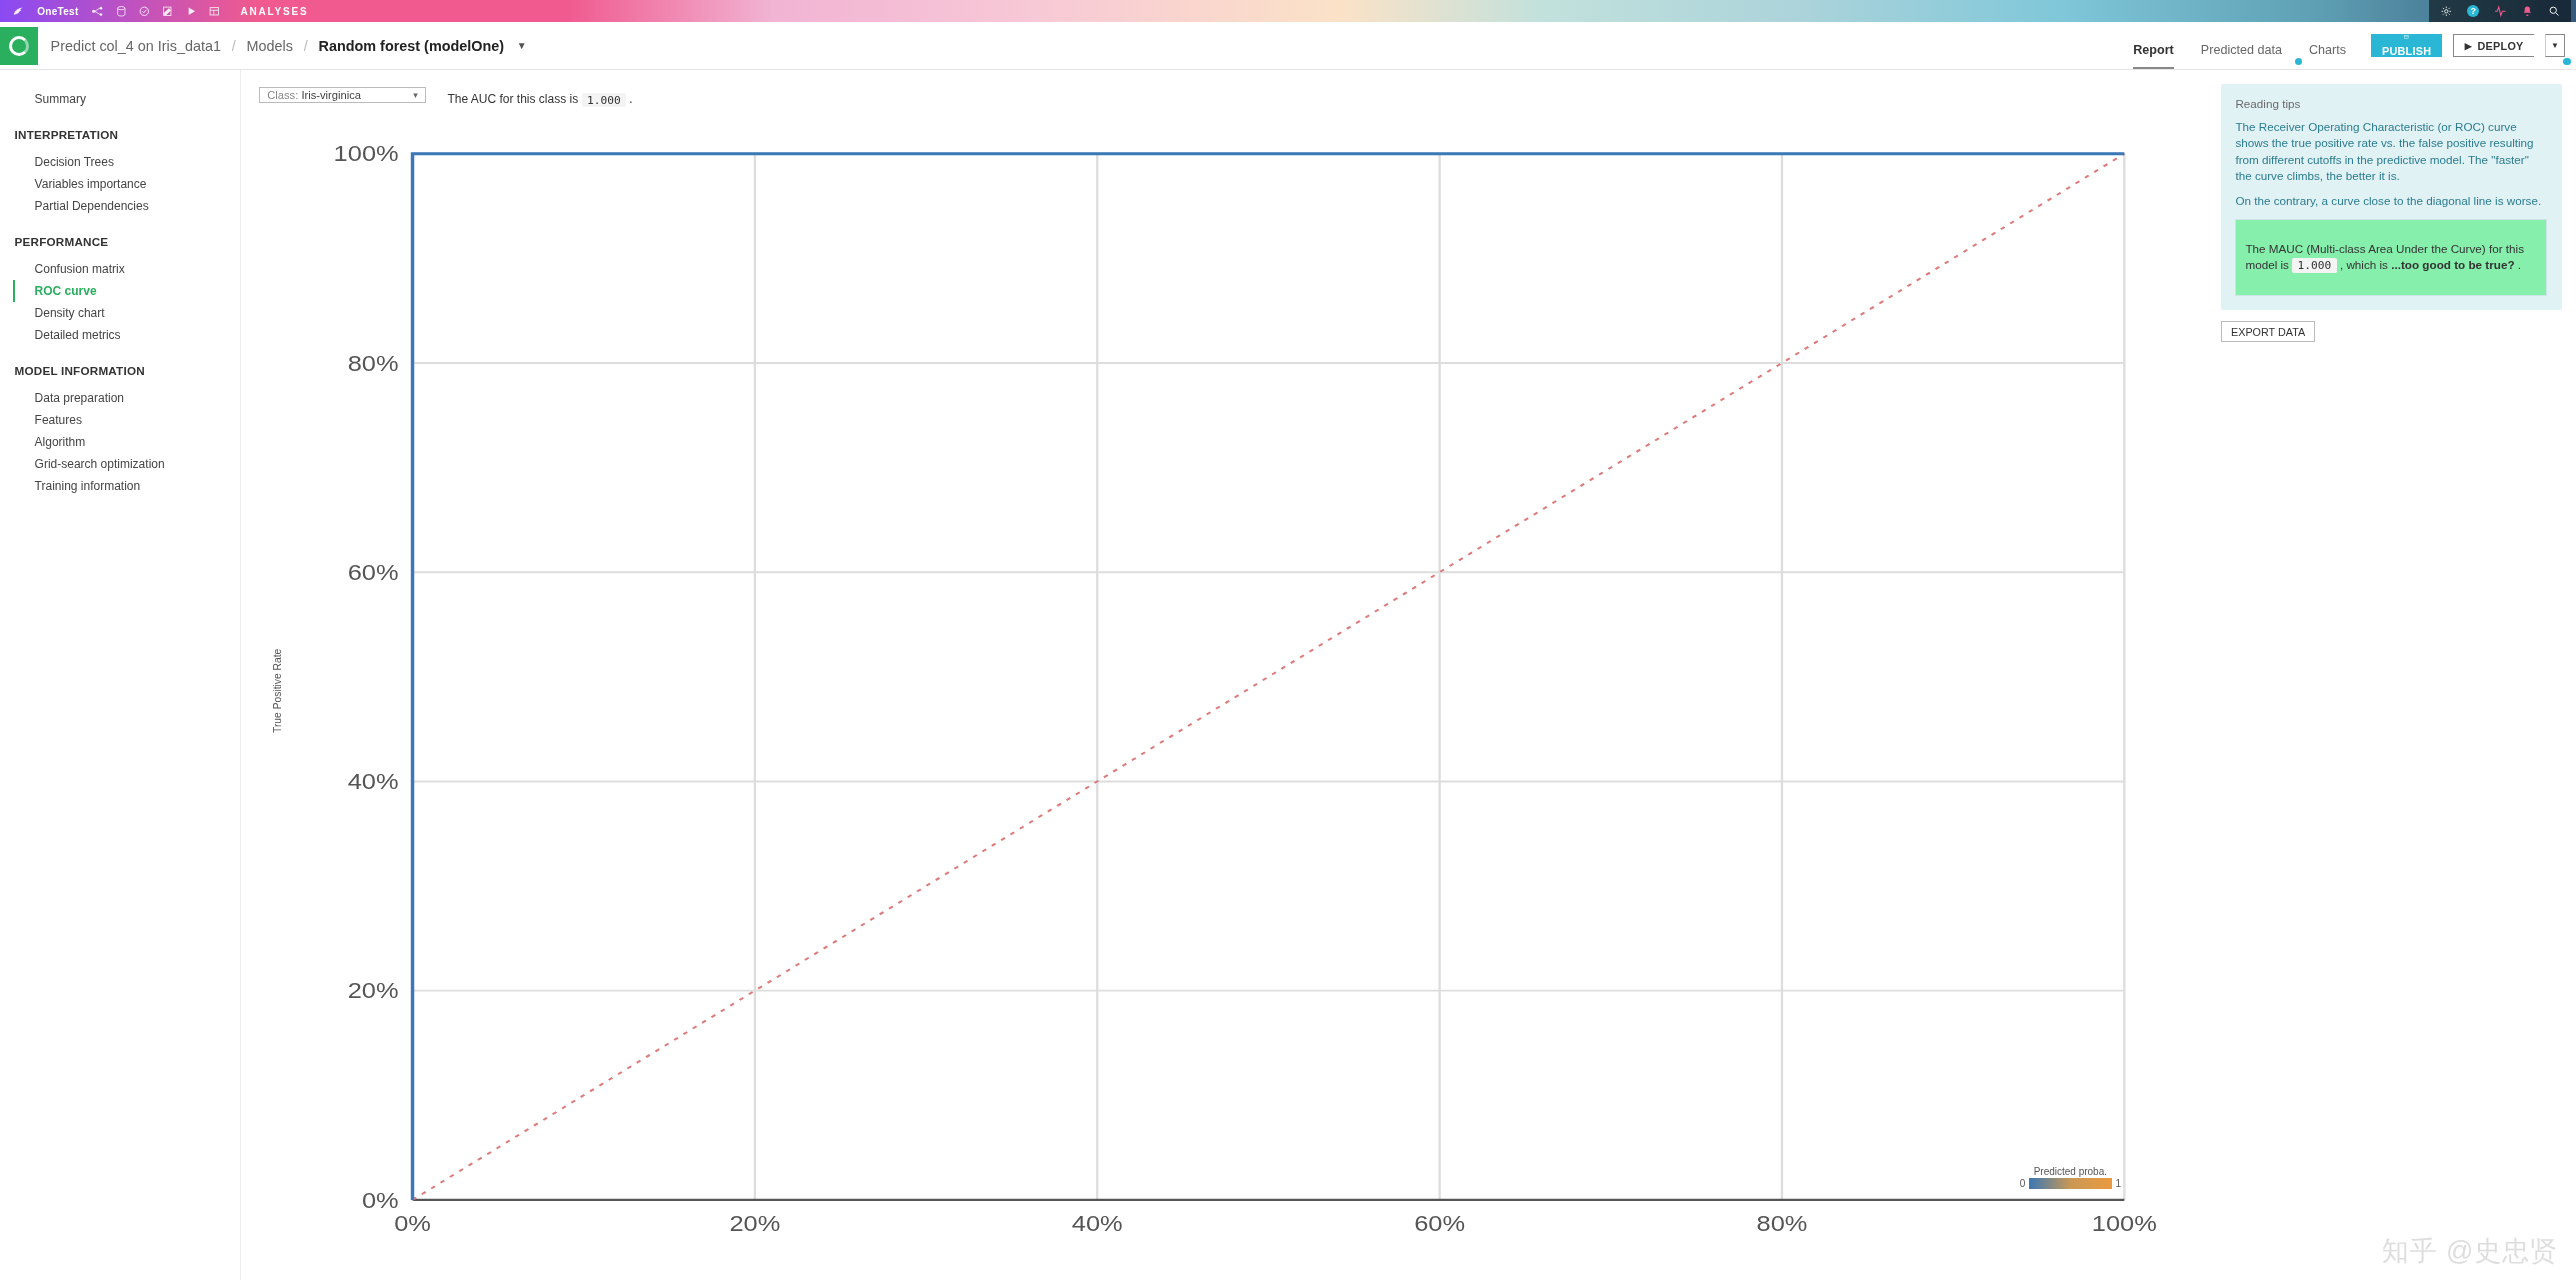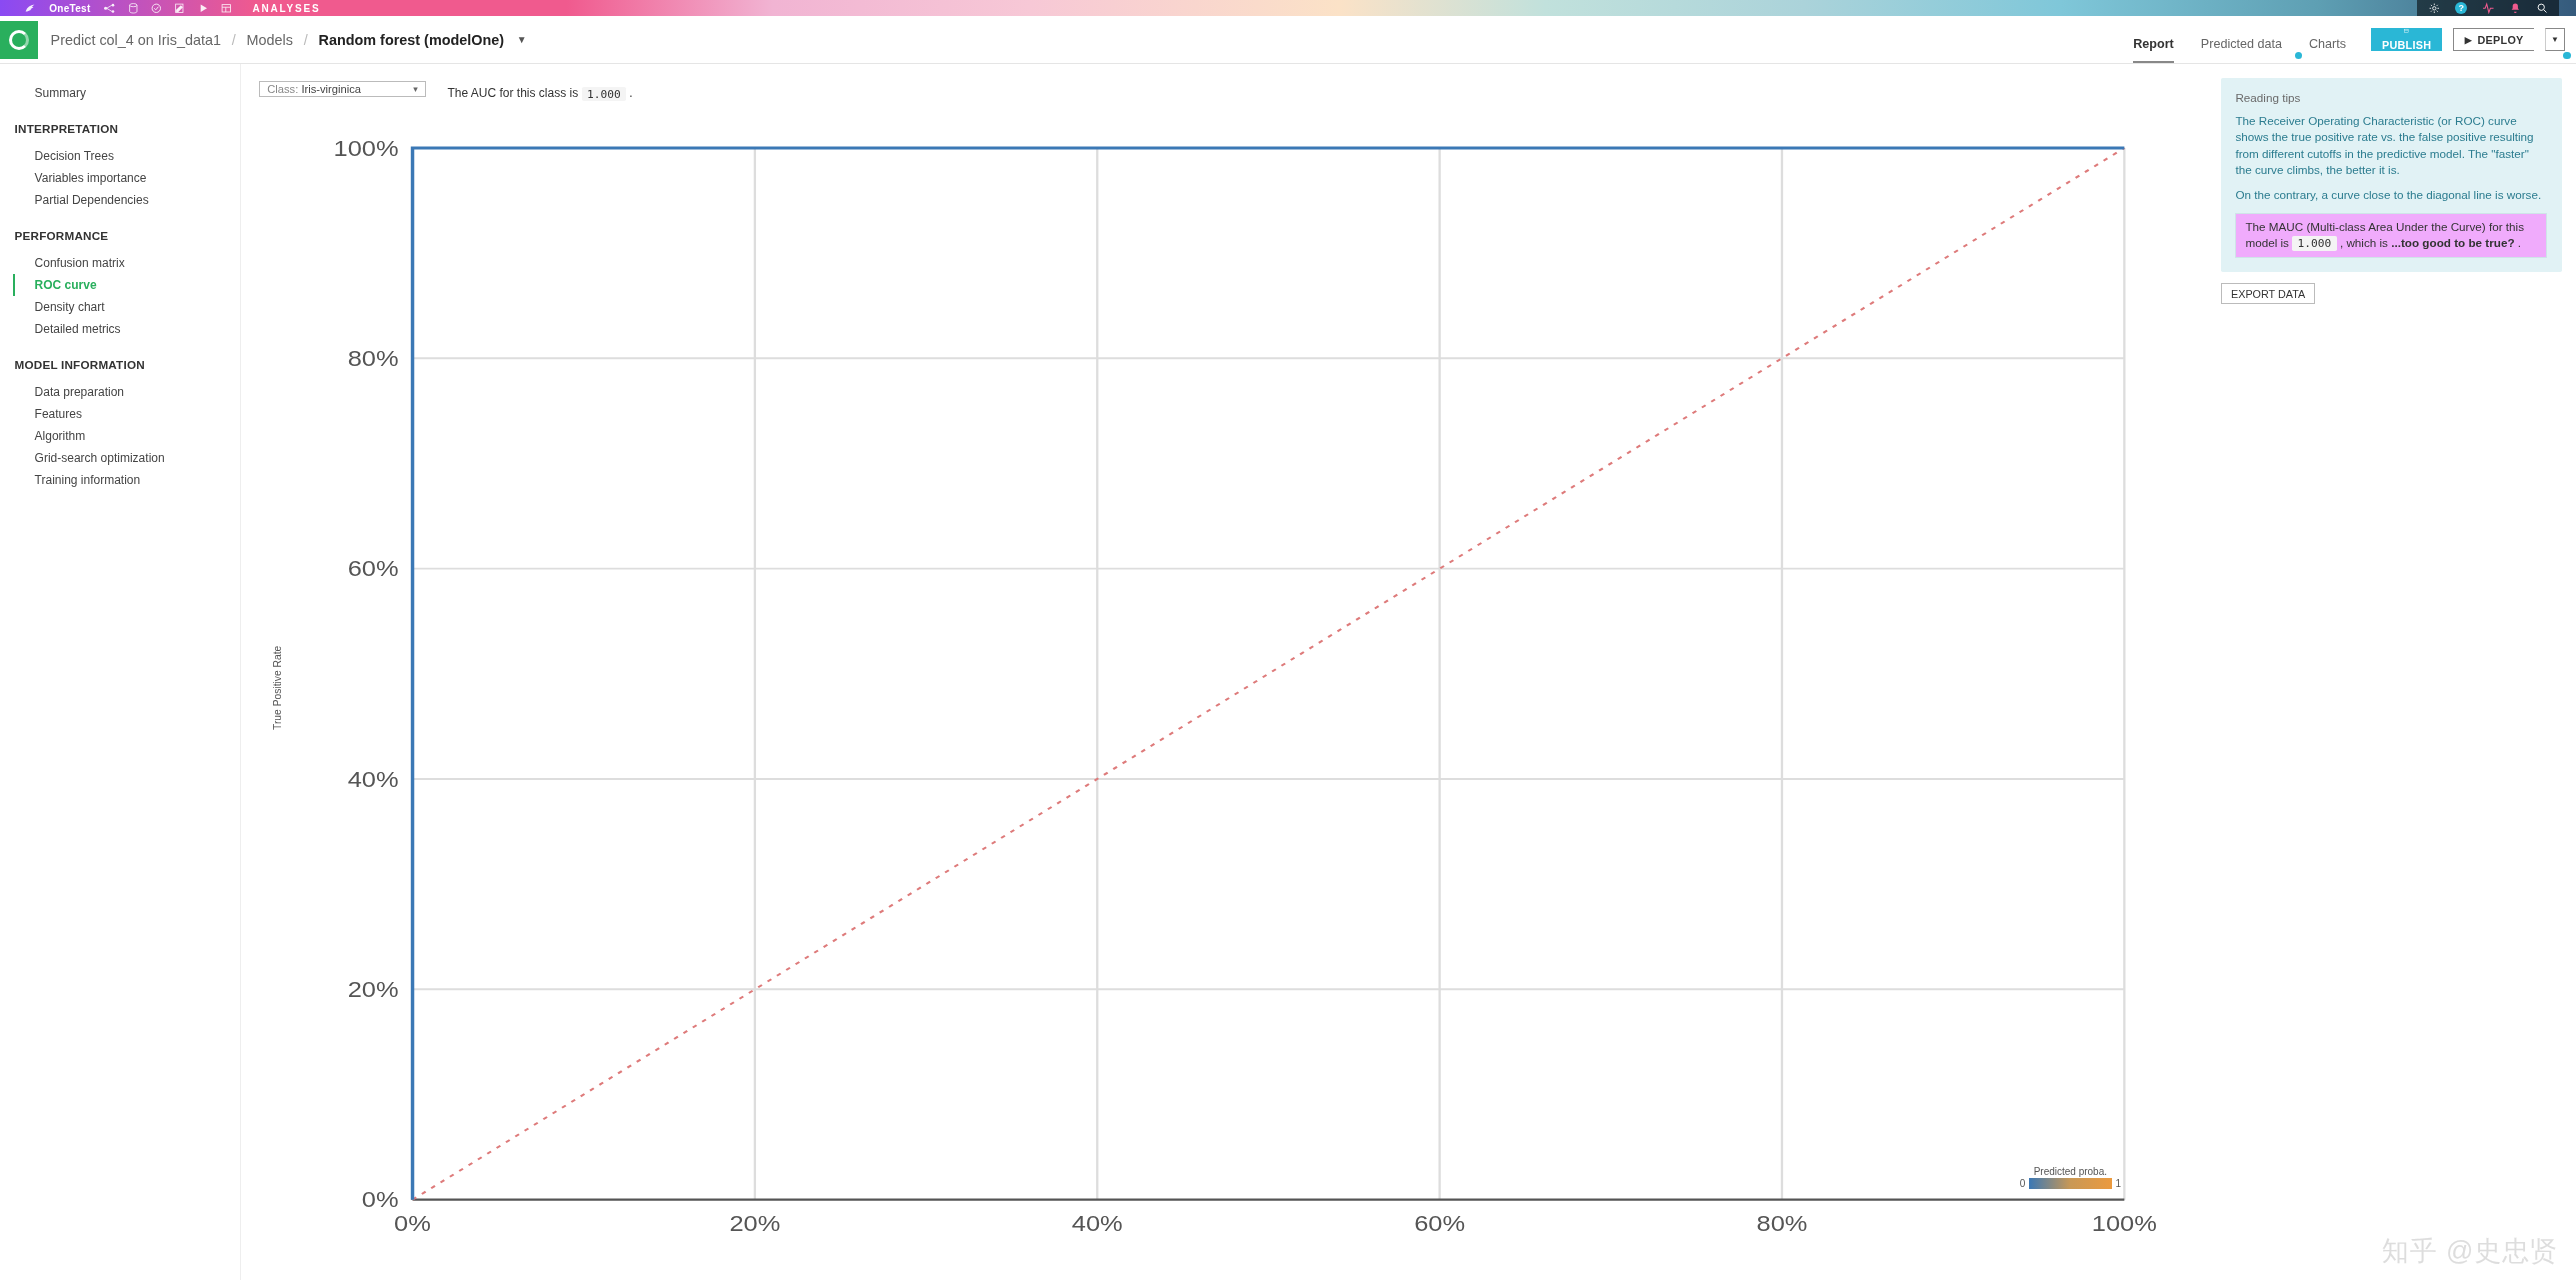--- a/index.html
+++ b/index.html
@@ -1,26 +1,26 @@
 <!DOCTYPE html>
 <html><head>
 <meta charset="utf-8">
 <style>
   * { box-sizing: border-box; margin: 0; padding: 0; }
   html, body { width: 100%; height: 100%; font-family: -apple-system, "Helvetica Neue", Arial, sans-serif; font-size: 11.7px; color: #333; background: #fff; }
   body { display: flex; flex-direction: column; }
 
   
   .topbar {
-    height: 16px;
+    height: 22px;
     background: linear-gradient(90deg,
       #8a4af3 0%, #f05a8e 10%, #f05a8e 22%, #f1b4d3 30%, #f7c8d6 40%,
       #fbe2c7 52%, #c1e1dc 60%, #abd3da 70%, #7fc7d9 80%, #5e9fb3 90%, #355a7c 100%);
     display: flex; align-items: center; justify-content: space-between;
-    padding: 0 24px; color: #fff; font-size: 10px; font-weight: 600;
+    padding: 0 12px; color: #fff; font-size: 10px; font-weight: 600;
     position: relative;
   }
   .tb-left { display: flex; align-items: center; gap: 10.8px; height: 100%; }
   .tb-bird { width: 12.6px; height: 12.6px; display:flex; align-items:center; justify-content:center;}
   .tb-proj { padding: 0 1.8px; letter-spacing: 0.3px;}
   .tb-ico  { width: 12.6px; height: 12.6px; opacity: .9; display:flex; align-items:center; justify-content:center;}
   .tb-crumb{ font-weight: 600; letter-spacing: 1.8px; padding-left: 9px;}
   .tb-right{ display:flex; align-items:center; gap:14.4px; background: rgba(0,0,0,.55); height:100%; padding: 0 10.8px; margin-right:-7.2px;}
   .tb-right .tb-ico { opacity: 1; }
   .svg-ico { width:12.6px; height:12.6px; display:block; }
@@ -83,21 +83,21 @@
   .roc { stroke:#3b78b5; stroke-width:1.5; fill:none;}
   .diag{ stroke:#de7b7b; stroke-width:1; fill:none; stroke-dasharray:2 3;}
   .legend { position:absolute; right: 50px; bottom: 48px; text-align:center; font-size:10px; color:#555;}
   .legend-bar { width: 83px; height: 10.8px; background: linear-gradient(90deg,#3b78b5,#c99855,#eb9a3f); margin: 1.8px auto;}
   .legend-row { display:flex; align-items:center; justify-content:space-between; gap:3.6px;}
 
   .tips-col { width: 355px; padding: 14.4px 14.4px 0 0;}
   .tips-box { background:#e1f2f5; border-radius:1.8px; padding: 12.6px 14.4px 14.4px 14.4px;}
   .tips-title { color:#6a6a6a; font-size:11.7px; margin-bottom: 9px;}
   .tips-p { color:#2b7c8f; font-size:11.7px; line-height:1.4; margin-bottom:9px;}
-  .mauc-box { background:#f0abfc; border:0.9px solid #cfe4e8; padding: 5px 9px; font-size:11.7px; line-height:1.4; color:#333;}
+  .mauc-box { background:#86efac; border:0.9px solid #cfe4e8; padding: 21px 9px; font-size:11.7px; line-height:1.4; color:#333;}
   .export-btn { margin-top: 10.8px; background:#fff; border:0.9px solid #bbb; padding: 3.6px 9px; font-size:10.8px; cursor:pointer; display:inline-block;}
 
   .watermark { position:absolute; right: 18px; bottom: 10.8px; font-size: 27px; color:#c8c8c8; letter-spacing:0.9px; opacity:.6; font-weight:300; pointer-events:none;}
 </style>
 </head>
 <body>
 
 <div class="topbar">
   <div class="tb-left">
     <span class="tb-bird tb-ico">

